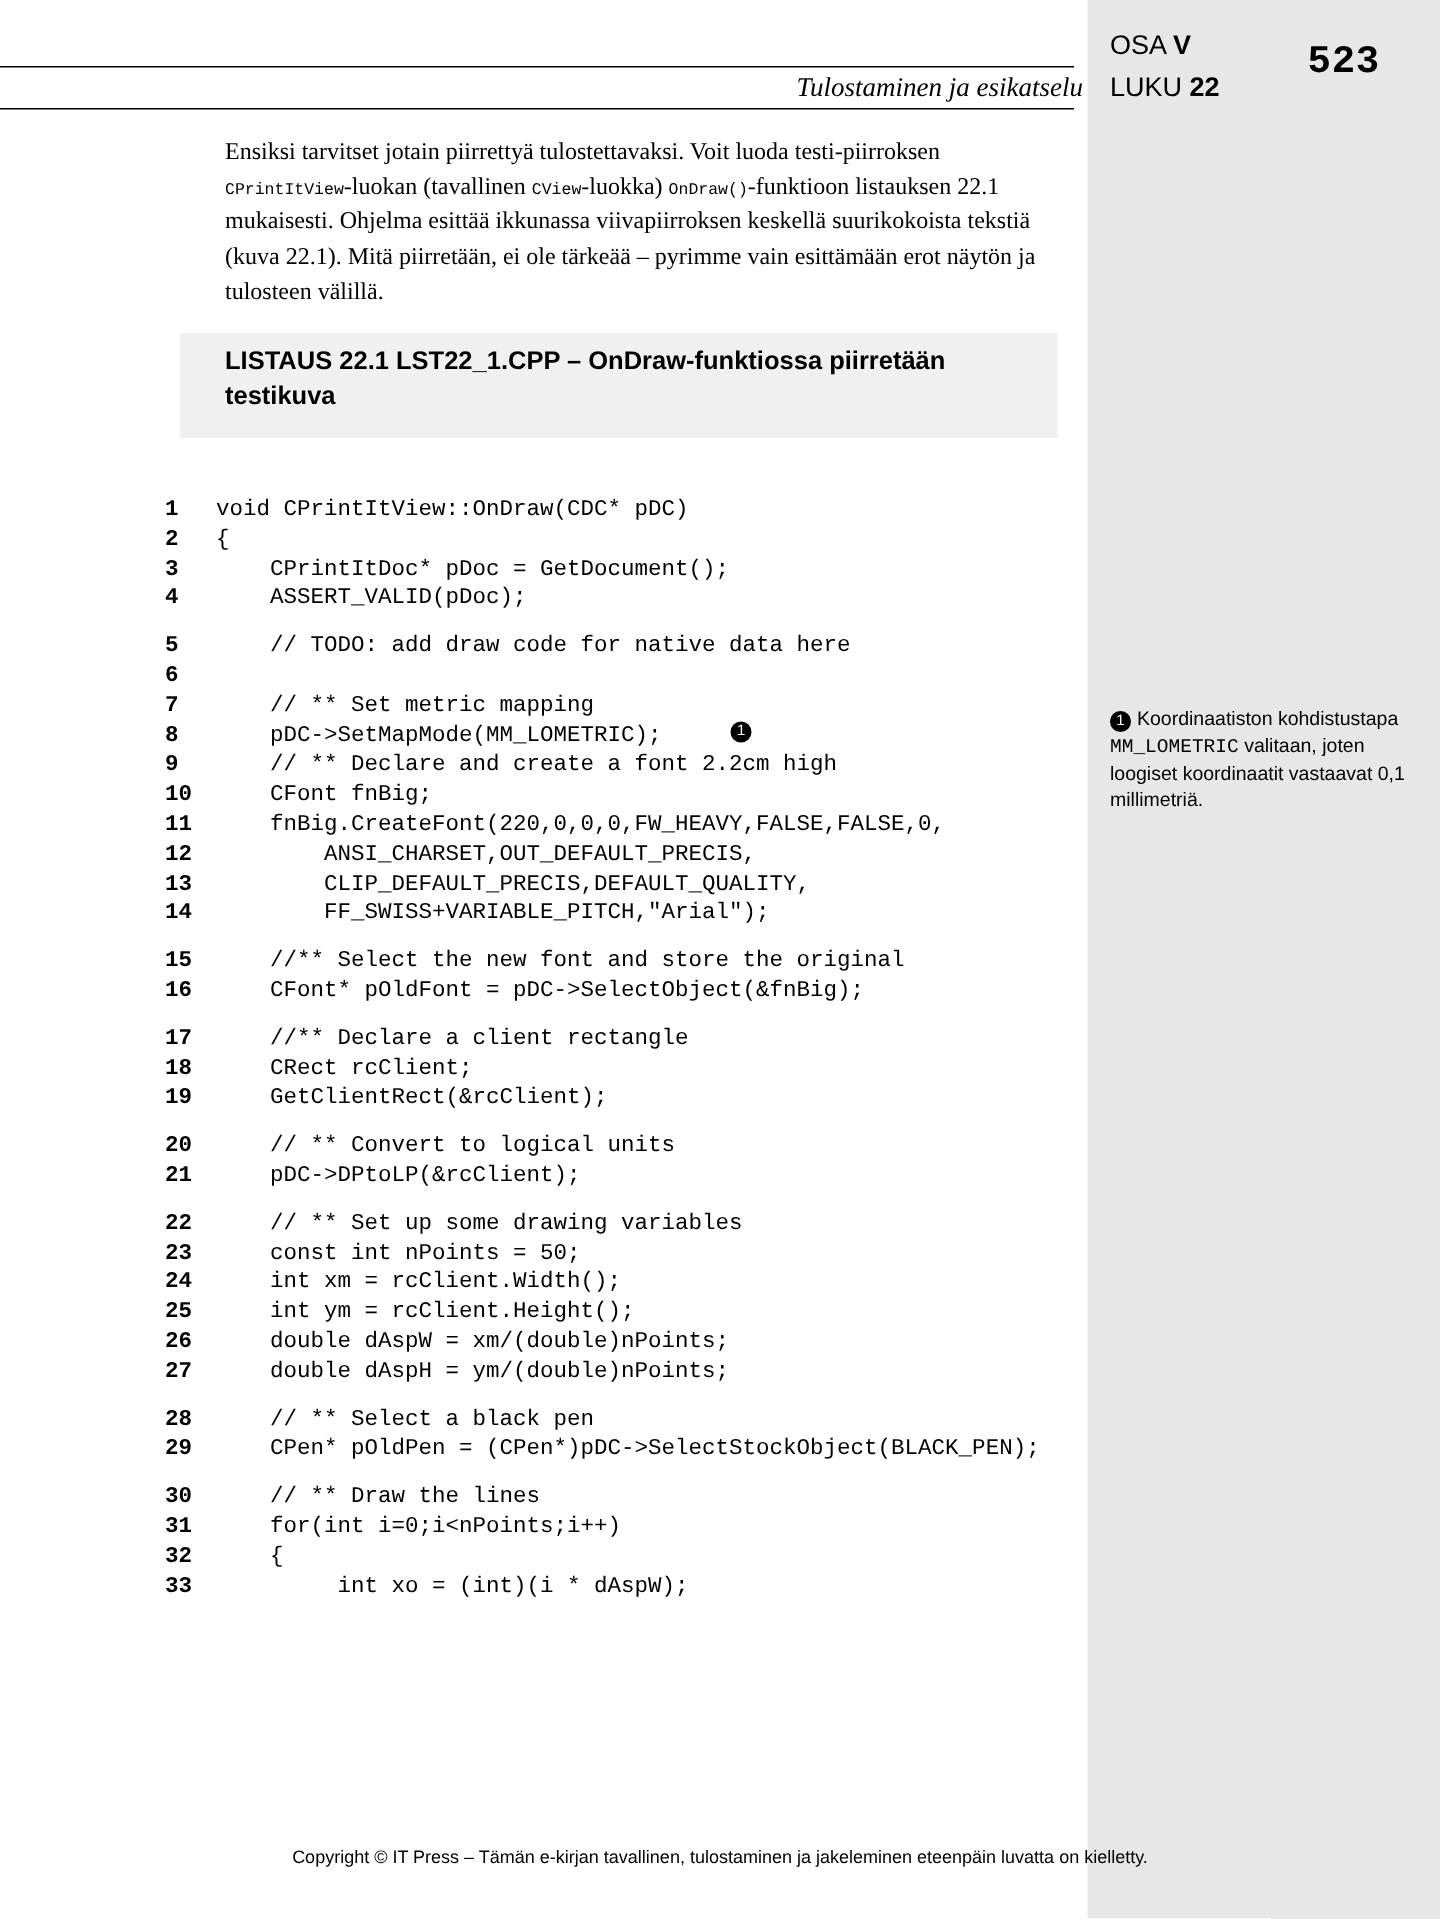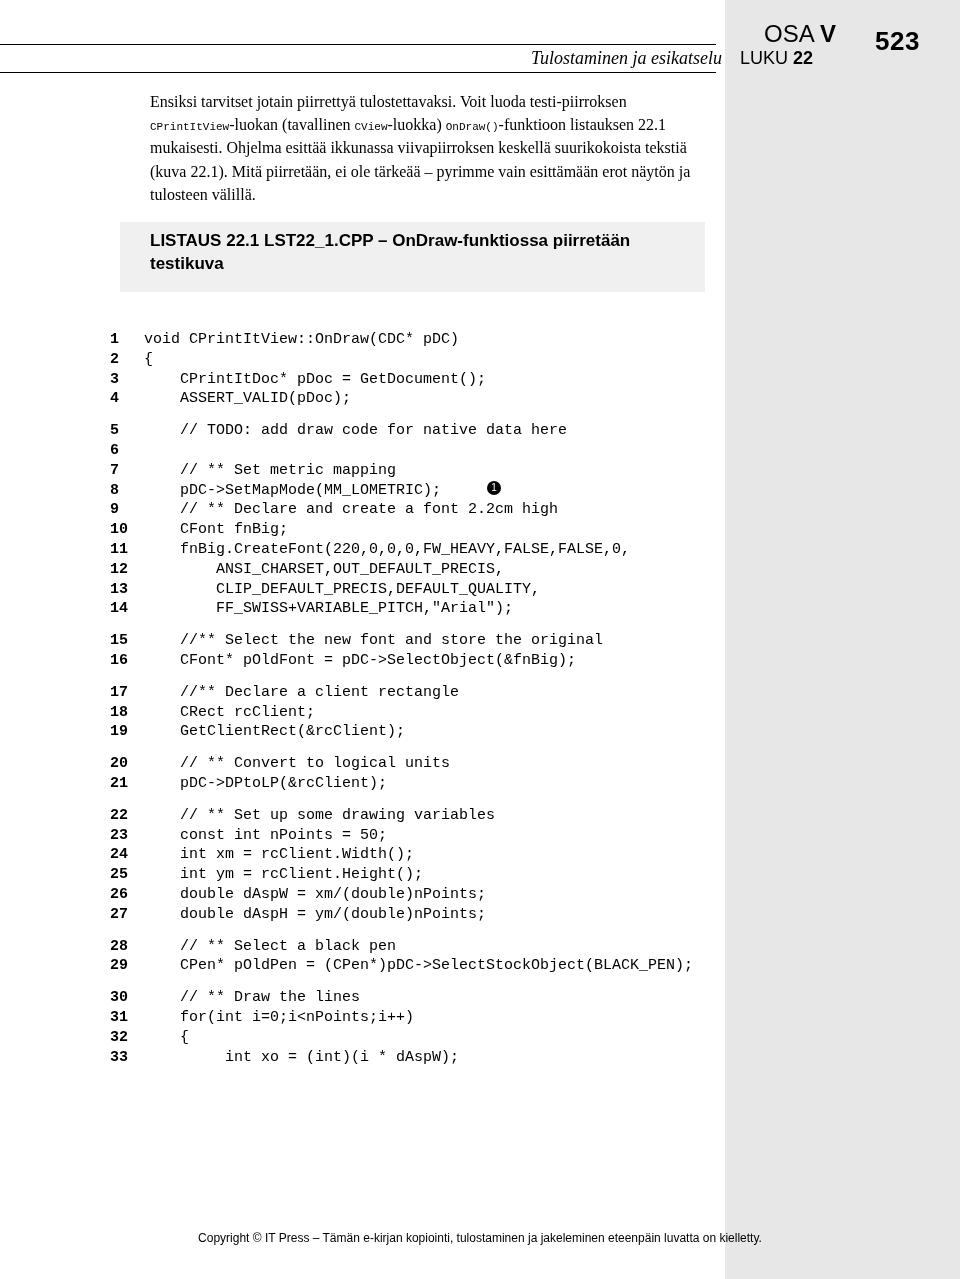--- a/index.html
+++ b/index.html
@@ -1,21 +1,21 @@
 <!DOCTYPE html>
 <html><head>
 <meta charset="utf-8">
 <style>
   * { box-sizing: border-box; margin: 0; padding: 0; }
   html, body { width: 960px; height: 1279px; font-family: Georgia, 'Times New Roman', serif; background: #fff; color: #000; }
   .page { position: relative; width: 960px; height: 1279px; }
   .sidebar { position: absolute; right: 0; top: 0; width: 235px; height: 1279px; background: #e7e7e7; }
   .header-row { position: absolute; top: 20px; left: 0; width: 100%; height: 60px; }
-  .pagenum { position: absolute; right: 40px; top: 6px; font-family: Liberation Sans, sans-serif; font-size: 26px; font-weight: bold; letter-spacing: 0.5px; }
-  .osa { position: absolute; left: 740px; top: 0; font-family: Arial, Helvetica, sans-serif; font-size: 24px; margin-left: 24px; }
+  .pagenum { position: absolute; right: 40px; top: 6px; font-family: Liberation Mono, monospace; font-size: 26px; font-weight: bold; letter-spacing: 0.5px; }
+  .osa { position: absolute; left: 740px; top: 0; font-family: Arial, Helvetica, sans-serif; font-size: 18px; }
   .osa b { font-weight: bold; }
   .luku { position: absolute; left: 740px; top: 28px; font-family: Arial, Helvetica, sans-serif; font-size: 18px; text-align: center; }
   .subtitle { position: absolute; right: 238px; top: 28px; font-family: Georgia, serif; font-size: 18px; font-style: italic; }
   .hr1 { position: absolute; top: 24px; left: 0; width: 716px; height: 1px; background: #000; }
   .hr2 { position: absolute; top: 52px; left: 0; width: 716px; height: 1px; background: #000; }
 
   .body-col { position: absolute; left: 150px; top: 90px; width: 555px; }
   .para { font-family: Georgia, 'Times New Roman', serif; font-size: 16px; line-height: 1.45; }
   .para .tt { font-family: 'Courier New', monospace; font-size: 11px; }
 
@@ -60,15 +60,18 @@
     <p class="para">
       <span>Ensiksi tarvitset jotain piirrettyä tulostettavaksi. Voit luoda testi-piirroksen </span><span class="tt">CPrintItView</span><span>-luokan (tavallinen </span><span class="tt">CView</span><span>-luokka) </span><span class="tt">OnDraw()</span><span>-funktioon listauksen 22.1 mukaisesti. Ohjelma esittää ikkunassa viivapiirroksen keskellä suurikokoista tekstiä (kuva 22.1). Mitä piirretään, ei ole tärkeää – pyrimme vain esittämään erot näytön ja tulosteen välillä.</span>
     </p>
     <div class="listing-head">LISTAUS 22.1  LST22_1.CPP – OnDraw-funktiossa piirretään testikuva</div>
   </div>
 
   <div class="code-wrap">
     <div class="code-block" id="code-block"><div class="code-line"><span class="ln">1</span><span class="cd">void CPrintItView::OnDraw(CDC* pDC)</span></div><div class="code-line"><span class="ln">2</span><span class="cd">{</span></div><div class="code-line"><span class="ln">3</span><span class="cd">    CPrintItDoc* pDoc = GetDocument();</span></div><div class="code-line"><span class="ln">4</span><span class="cd">    ASSERT_VALID(pDoc);</span></div><div class="gap"></div><div class="code-line"><span class="ln">5</span><span class="cd">    // TODO: add draw code for native data here</span></div><div class="code-line"><span class="ln">6</span><span class="cd"></span></div><div class="code-line"><span class="ln">7</span><span class="cd">    // ** Set metric mapping</span></div><div class="code-line"><span class="ln">8</span><span class="cd">    pDC-&gt;SetMapMode(MM_LOMETRIC);</span><span class="circ1">1</span></div><div class="code-line"><span class="ln">9</span><span class="cd">    // ** Declare and create a font 2.2cm high</span></div><div class="code-line"><span class="ln">10</span><span class="cd">    CFont fnBig;</span></div><div class="code-line"><span class="ln">11</span><span class="cd">    fnBig.CreateFont(220,0,0,0,FW_HEAVY,FALSE,FALSE,0,</span></div><div class="code-line"><span class="ln">12</span><span class="cd">        ANSI_CHARSET,OUT_DEFAULT_PRECIS,</span></div><div class="code-line"><span class="ln">13</span><span class="cd">        CLIP_DEFAULT_PRECIS,DEFAULT_QUALITY,</span></div><div class="code-line"><span class="ln">14</span><span class="cd">        FF_SWISS+VARIABLE_PITCH,"Arial");</span></div><div class="gap"></div><div class="code-line"><span class="ln">15</span><span class="cd">    //** Select the new font and store the original</span></div><div class="code-line"><span class="ln">16</span><span class="cd">    CFont* pOldFont = pDC-&gt;SelectObject(&amp;fnBig);</span></div><div class="gap"></div><div class="code-line"><span class="ln">17</span><span class="cd">    //** Declare a client rectangle</span></div><div class="code-line"><span class="ln">18</span><span class="cd">    CRect rcClient;</span></div><div class="code-line"><span class="ln">19</span><span class="cd">    GetClientRect(&amp;rcClient);</span></div><div class="gap"></div><div class="code-line"><span class="ln">20</span><span class="cd">    // ** Convert to logical units</span></div><div class="code-line"><span class="ln">21</span><span class="cd">    pDC-&gt;DPtoLP(&amp;rcClient);</span></div><div class="gap"></div><div class="code-line"><span class="ln">22</span><span class="cd">    // ** Set up some drawing variables</span></div><div class="code-line"><span class="ln">23</span><span class="cd">    const int nPoints = 50;</span></div><div class="code-line"><span class="ln">24</span><span class="cd">    int xm = rcClient.Width();</span></div><div class="code-line"><span class="ln">25</span><span class="cd">    int ym = rcClient.Height();</span></div><div class="code-line"><span class="ln">26</span><span class="cd">    double dAspW = xm/(double)nPoints;</span></div><div class="code-line"><span class="ln">27</span><span class="cd">    double dAspH = ym/(double)nPoints;</span></div><div class="gap"></div><div class="code-line"><span class="ln">28</span><span class="cd">    // ** Select a black pen</span></div><div class="code-line"><span class="ln">29</span><span class="cd">    CPen* pOldPen = (CPen*)pDC-&gt;SelectStockObject(BLACK_PEN);</span></div><div class="gap"></div><div class="code-line"><span class="ln">30</span><span class="cd">    // ** Draw the lines</span></div><div class="code-line"><span class="ln">31</span><span class="cd">    for(int i=0;i&lt;nPoints;i++)</span></div><div class="code-line"><span class="ln">32</span><span class="cd">    {</span></div><div class="code-line"><span class="ln">33</span><span class="cd">         int xo = (int)(i * dAspW);</span></div></div>
   </div>
 
+  <div class="sidenote">
+    <span class="circ">1</span><span>Koordinaatiston kohdistustapa </span><span class="tt">MM_LOMETRIC</span><span> valitaan, joten loogiset koordinaatit vastaavat 0,1 millimetriä.</span>
+  </div>
 
-  <div class="footer">Copyright © IT Press – Tämän e-kirjan kopiointi, tulostaminen ja jakeleminen eteenpäin luvatta on kielletty.</div>
+  <div class="footer">Copyright © IT Press – Tämän e-kirjan tavallinen, tulostaminen ja jakeleminen eteenpäin luvatta on kielletty.</div>
 </div>
 
 </body></html>

